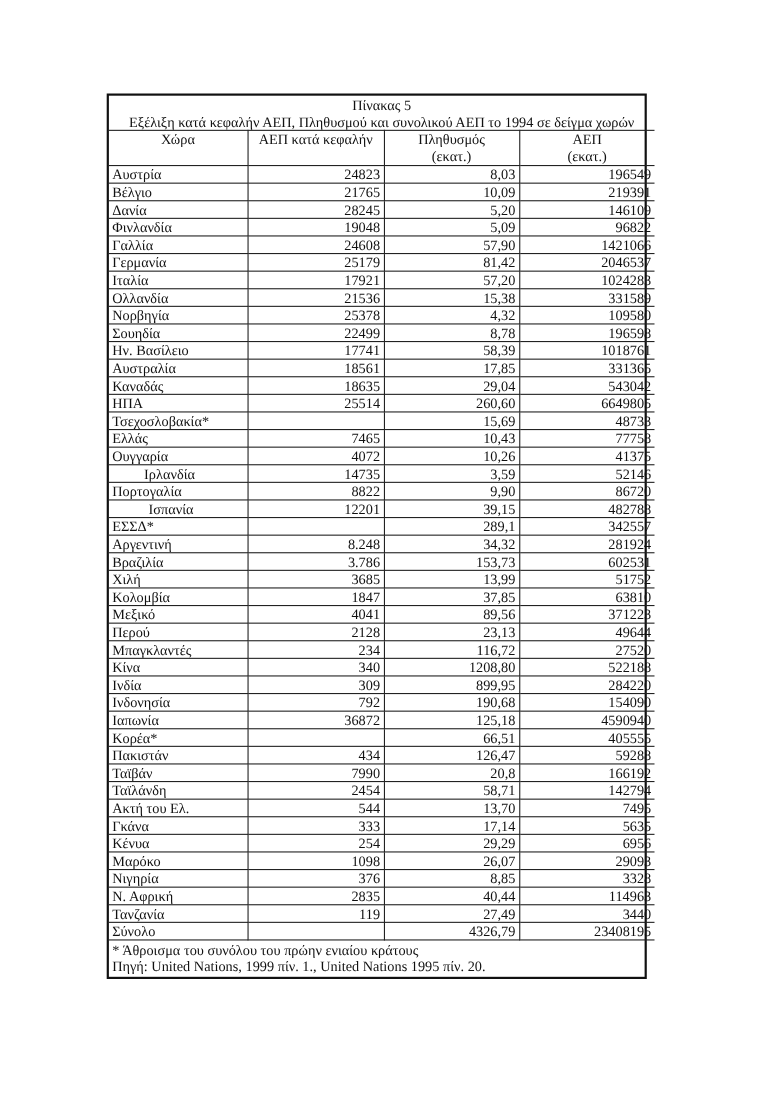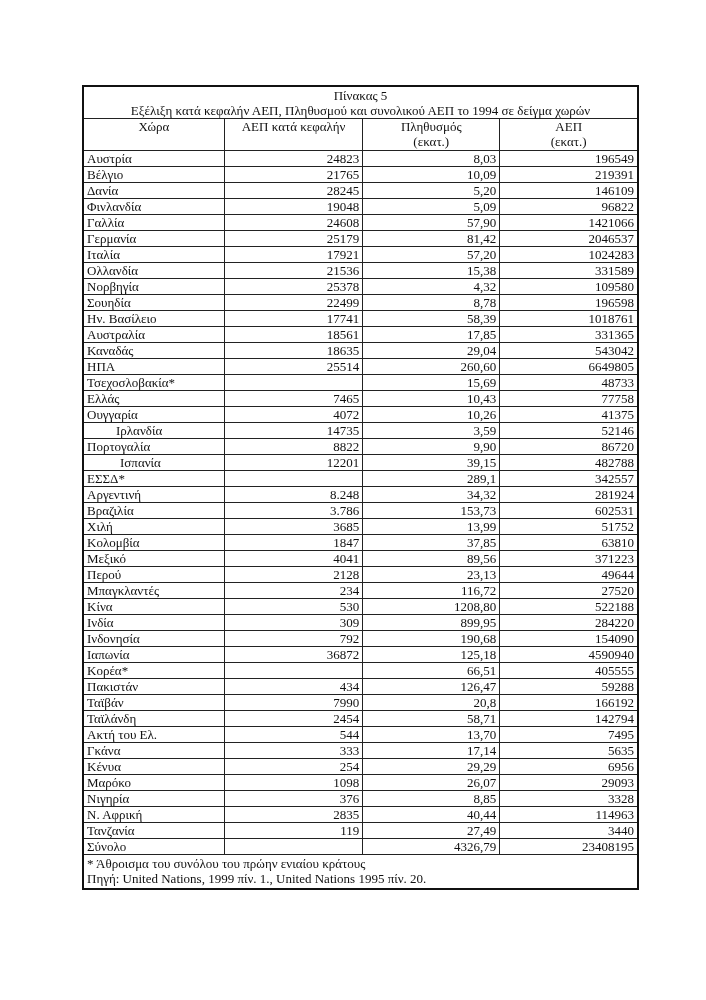--- a/index.html
+++ b/index.html
@@ -1,18 +1,18 @@
 <!DOCTYPE html>
 <html><head>
 <meta charset="utf-8">
 <style>
   html, body { margin: 0; padding: 0; background: #ffffff; }
   body { width: 706px; height: 1000px; position: relative; font-family: "Liberation Serif", "DejaVu Serif", serif; color: #111; }
   .table-wrap {
-    position: absolute; left: 82px; top: 85px; width: 557px;
+    position: absolute; left: 97px; top: 85px; width: 491px;
     border: 2px solid #111; box-sizing: border-box;
   }
   table { border-collapse: collapse; width: 100%; table-layout: fixed; font-size: 13px; }
   td, th { border: 1px solid #222; padding: 0 3px; height: 15px; line-height: 15px; font-weight: normal; white-space: nowrap; overflow: hidden; }
   .title-row td { border-top: none; text-align: center; line-height: 15px; padding-top: 1px; }
   .hdr th { text-align: center; vertical-align: top; height: 31px; line-height: 15px; }
   td.num { text-align: right; }
   td.name { text-align: left; }
   col.c1 { width: 126px; } col.c2 { width: 124px; } col.c3 { width: 123px; } col.c4 { width: 123px; }
   .notes { font-size: 13px; line-height: 15px; padding: 1px 3px 2px 3px; }
@@ -216,21 +216,21 @@
           <td class="num" style="border-right: none;">49644</td>
         </tr>
         <tr>
           <td class="name" style="border-left: none;">Μπαγκλαντές</td>
           <td class="num">234</td>
           <td class="num">116,72</td>
           <td class="num" style="border-right: none;">27520</td>
         </tr>
         <tr>
           <td class="name" style="border-left: none;">Κίνα</td>
-          <td class="num">530</td>
+          <td class="num">340</td>
           <td class="num">1208,80</td>
           <td class="num" style="border-right: none;">522188</td>
         </tr>
         <tr>
           <td class="name" style="border-left: none;">Ινδία</td>
           <td class="num">309</td>
           <td class="num">899,95</td>
           <td class="num" style="border-right: none;">284220</td>
         </tr>
         <tr>

